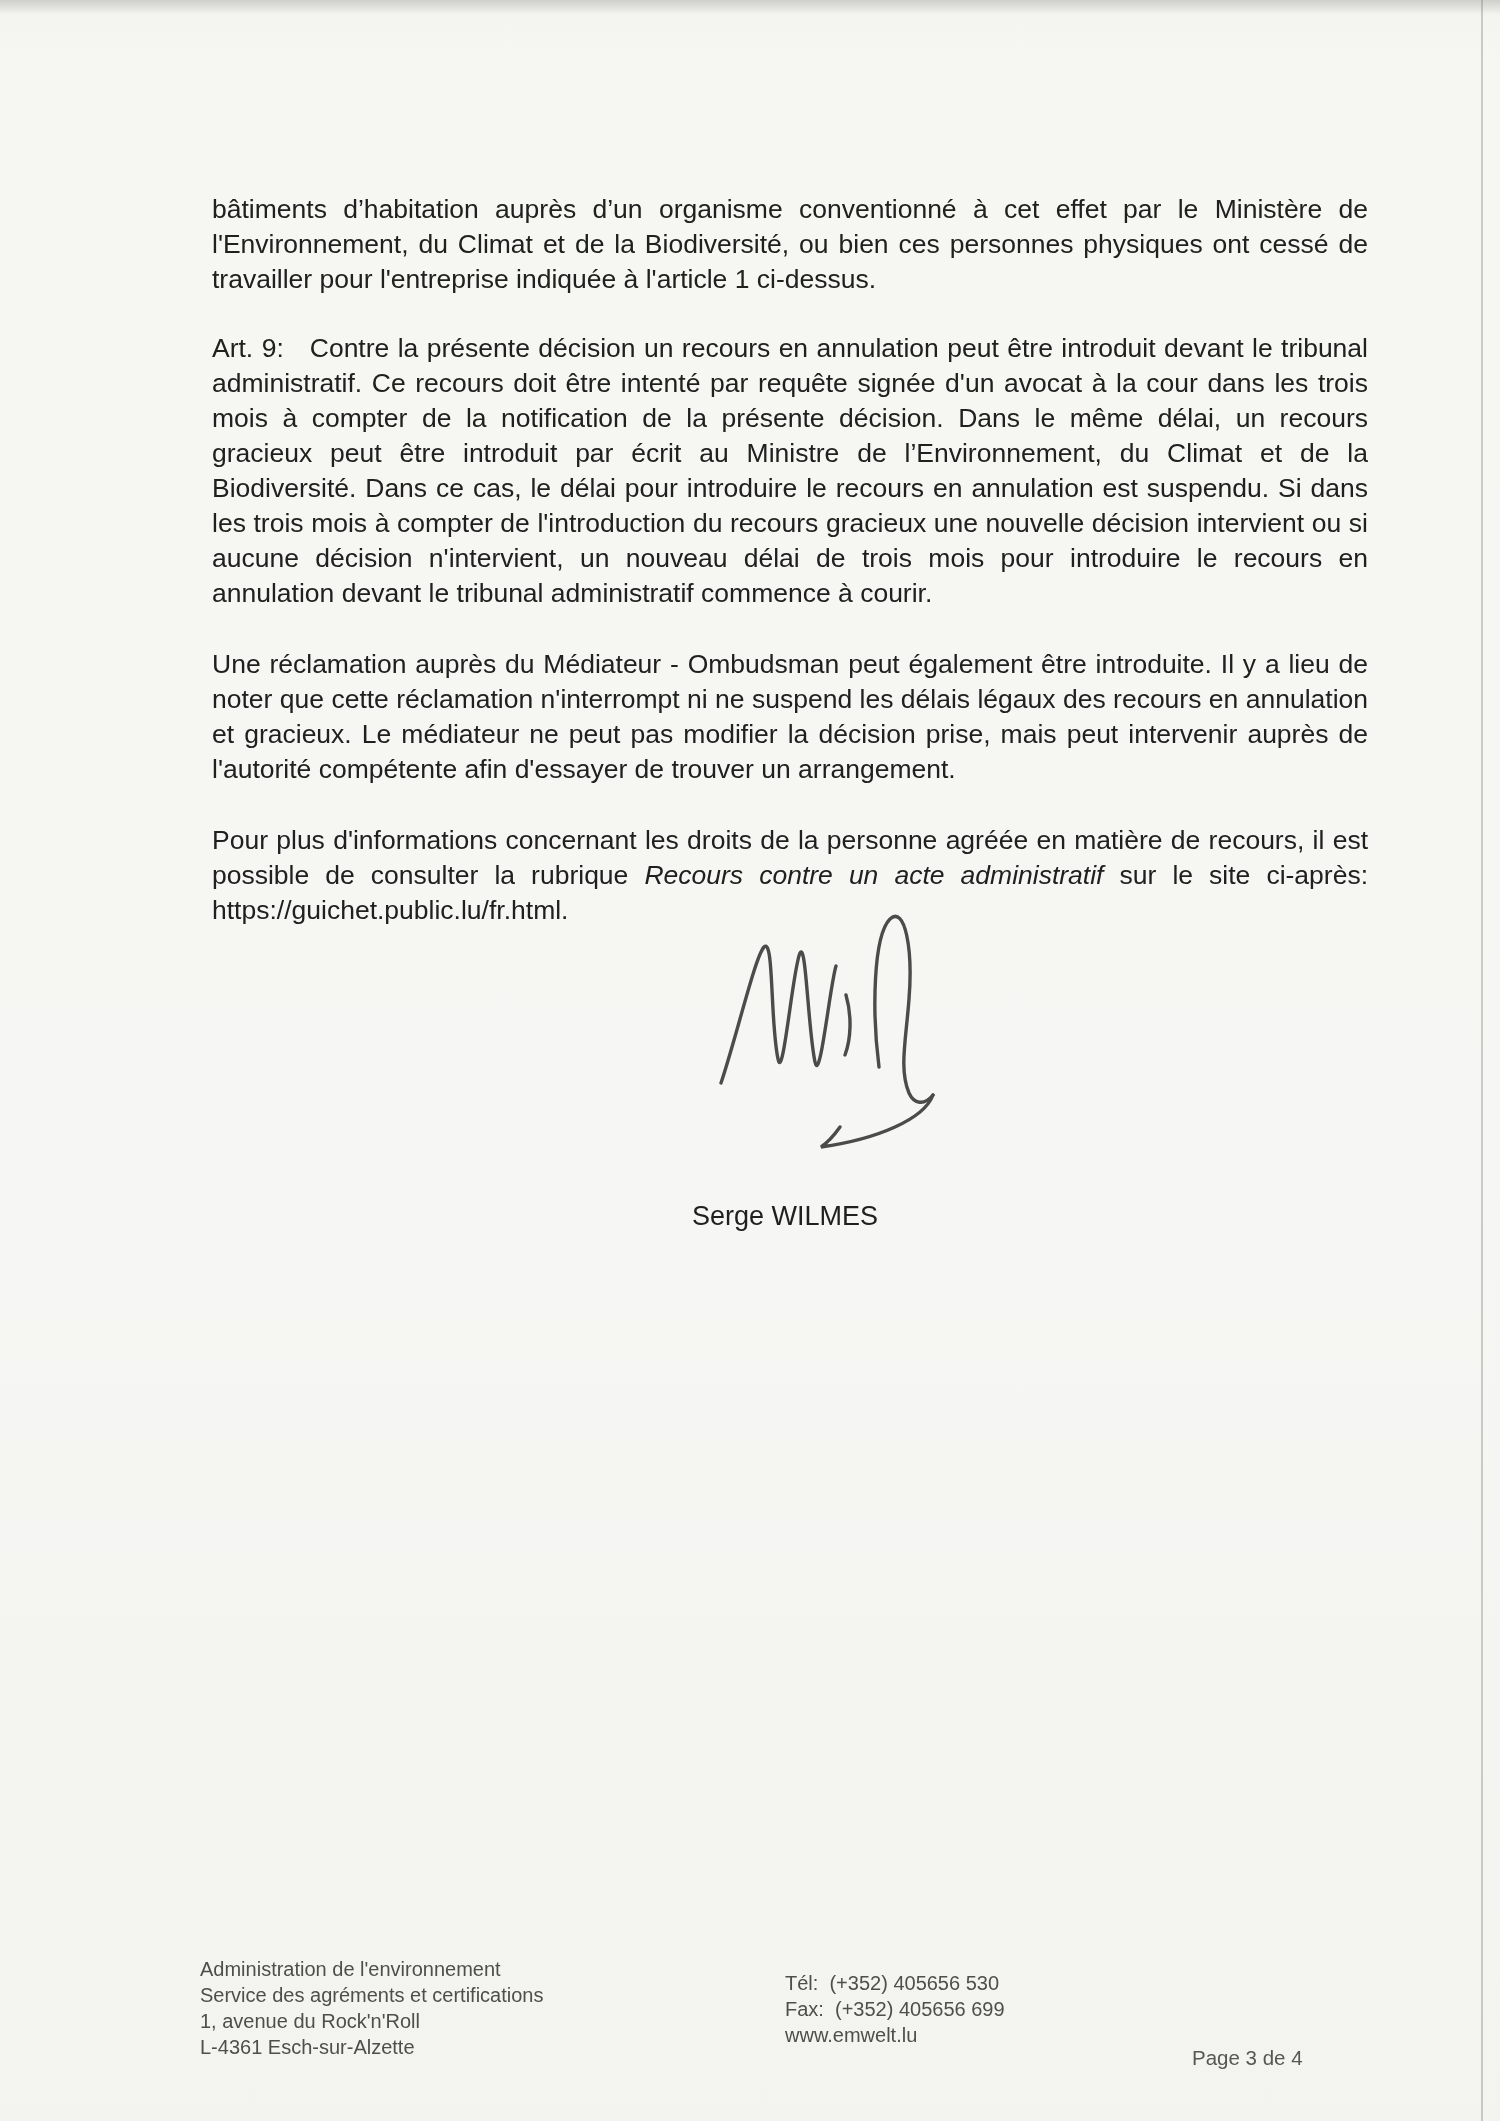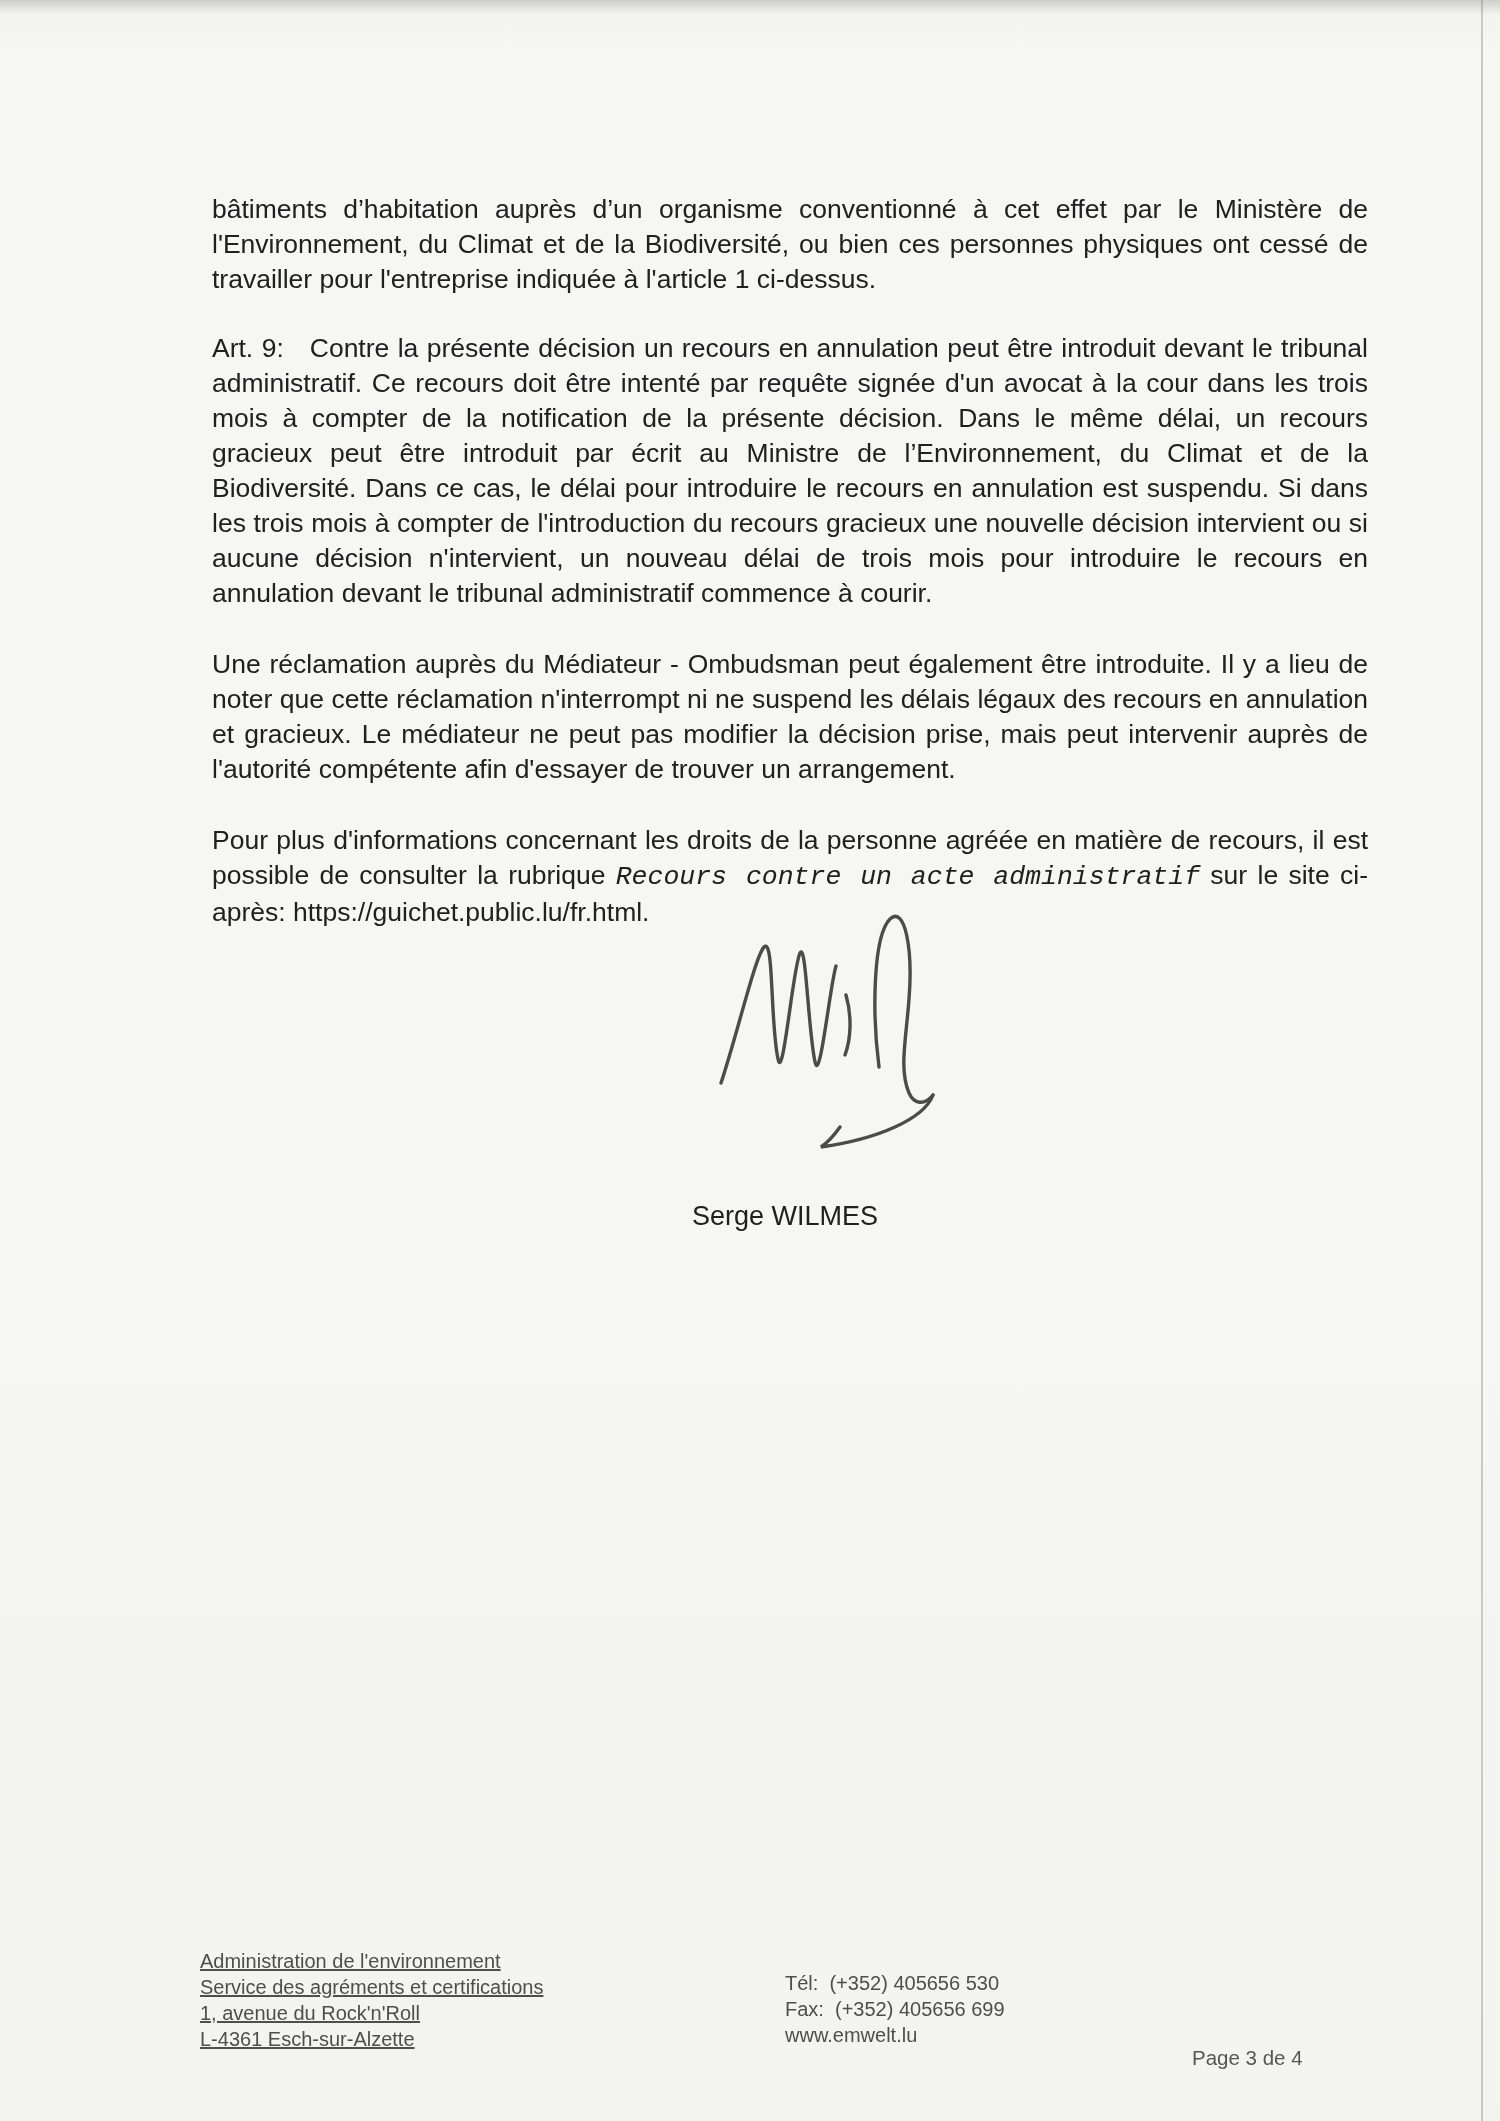--- a/index.html
+++ b/index.html
@@ -32,21 +32,21 @@
     top: 192px;
     width: 1156px;
     color: #202020;
     font-size: 26.5px;
     line-height: 35px;
     text-align: justify;
   }
   .content p { margin-bottom: 36px; }
   .content p.tight { margin-bottom: 34px; }
   .art-label { margin-right: 26px; }
-  .italic { font-style: italic; font-family: Liberation Mono, monospace; }
+  .italic { font-style: italic; }
   .signature-wrap {
     position: absolute;
     left: 703px;
     top: 903px;
     width: 262px;
     height: 252px;
   }
   .signatory {
     position: absolute;
     left: 420px;
@@ -58,21 +58,21 @@
     line-height: 35.5px;
   }
   .footer {
     position: absolute;
     left: 0; top: 1944px;
     width: 1500px;
     color: #4e4e4c;
     font-size: 20px;
     line-height: 26px;
   }
-  .footer .addr { position: absolute; left: 200px; top: 4px; text-decoration: underline; }
+  .footer .addr { position: absolute; left: 200px; top: 12px; }
   .footer .contact { position: absolute; left: 785px; top: 26px; }
   .page-number {
     position: absolute;
     left: 1192px;
     top: 2046px;
     color: #565654;
     font-size: 20.5px;
   }
 </style>
 </head>

